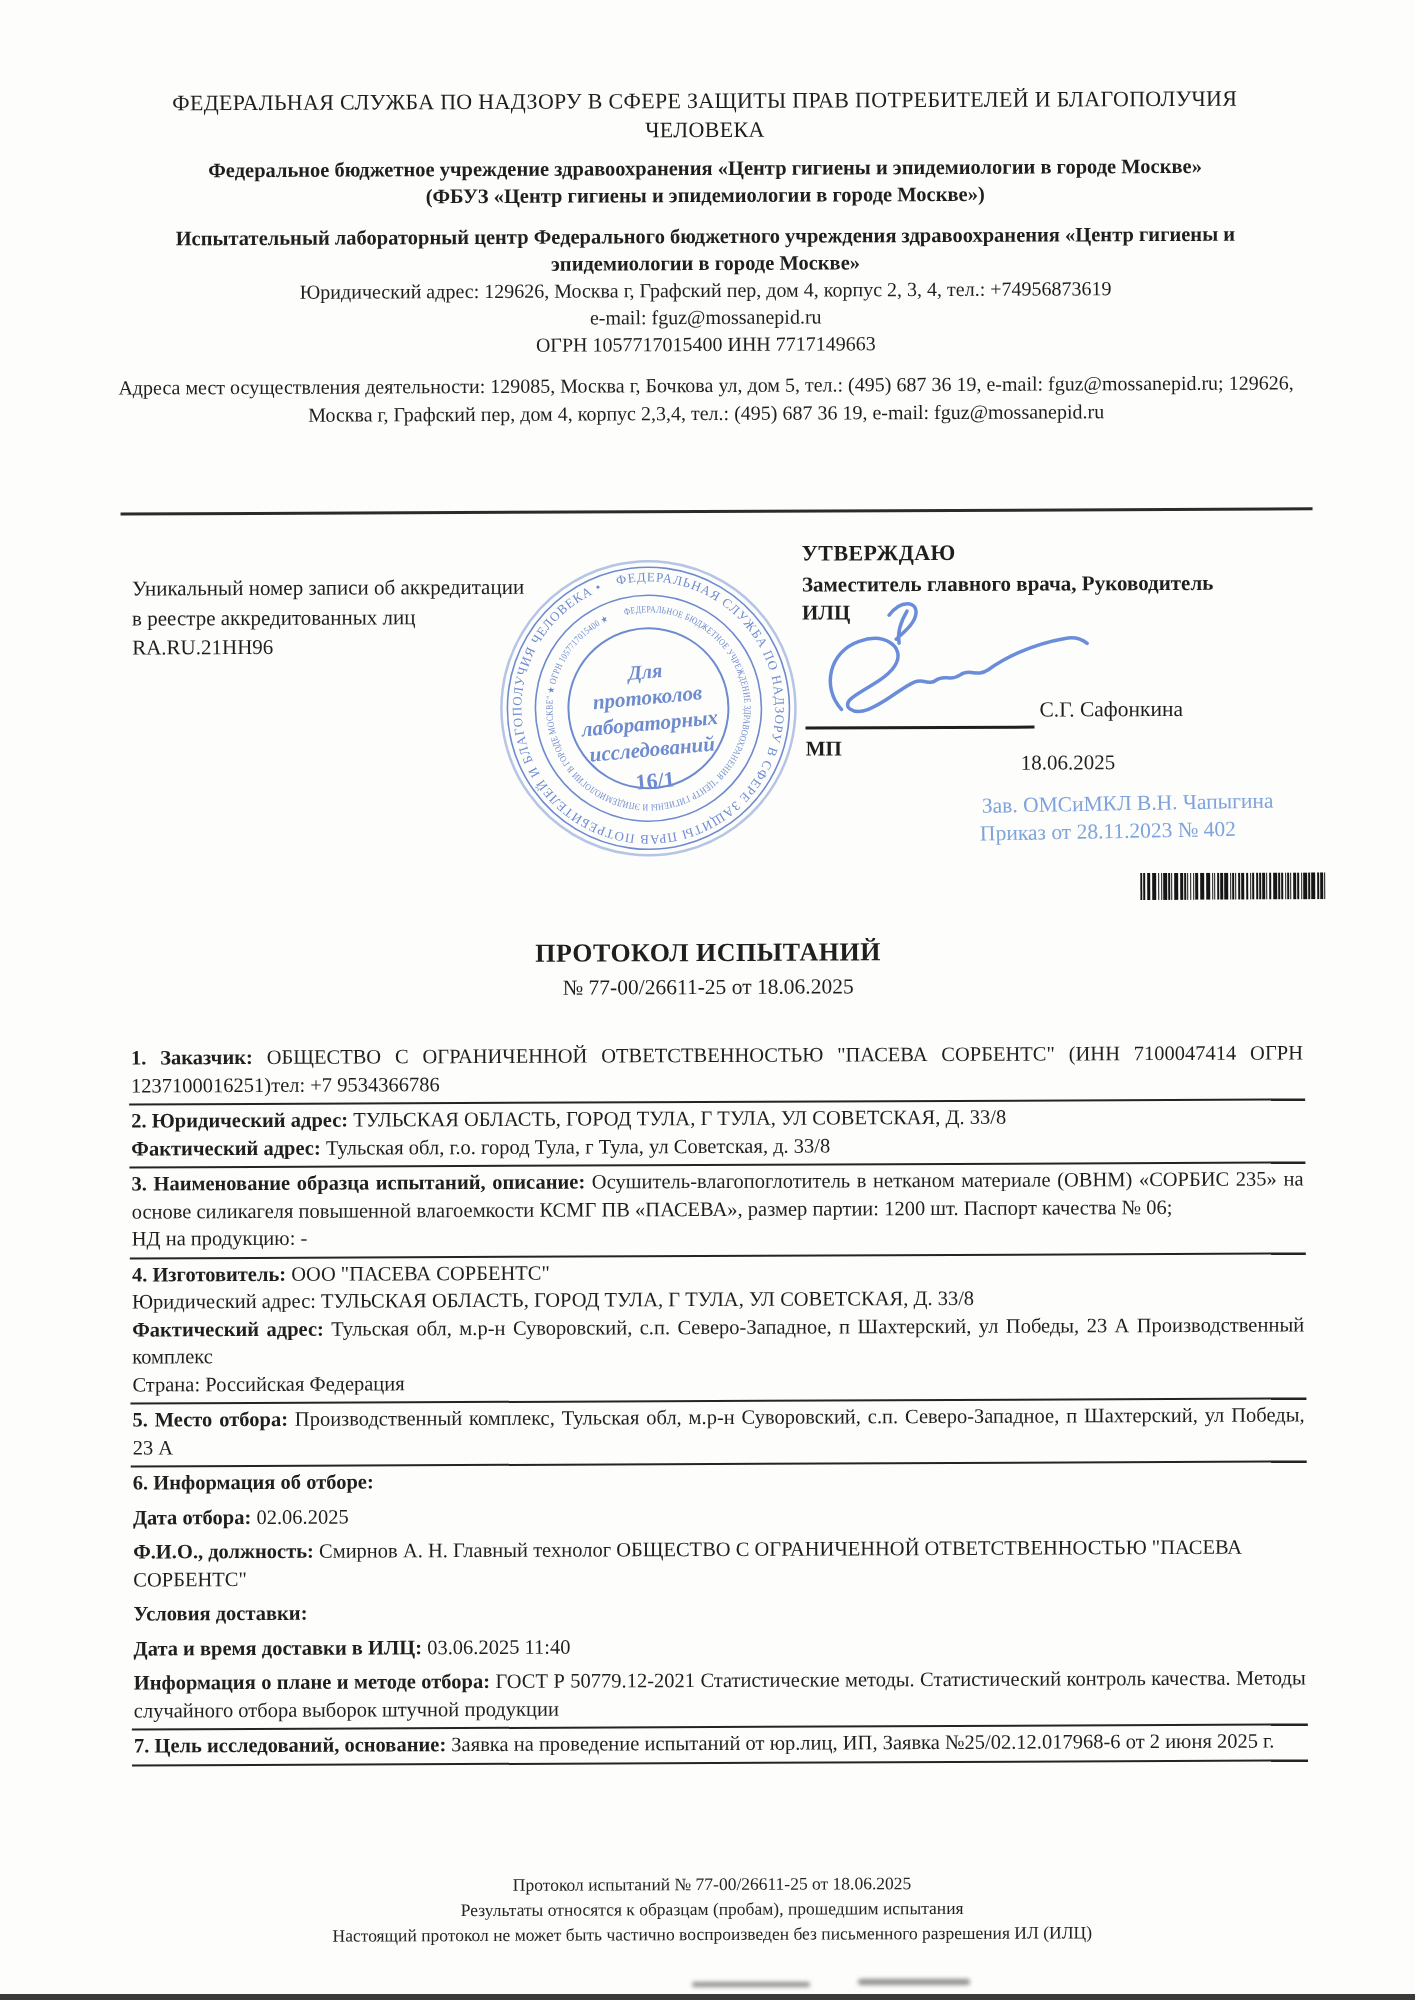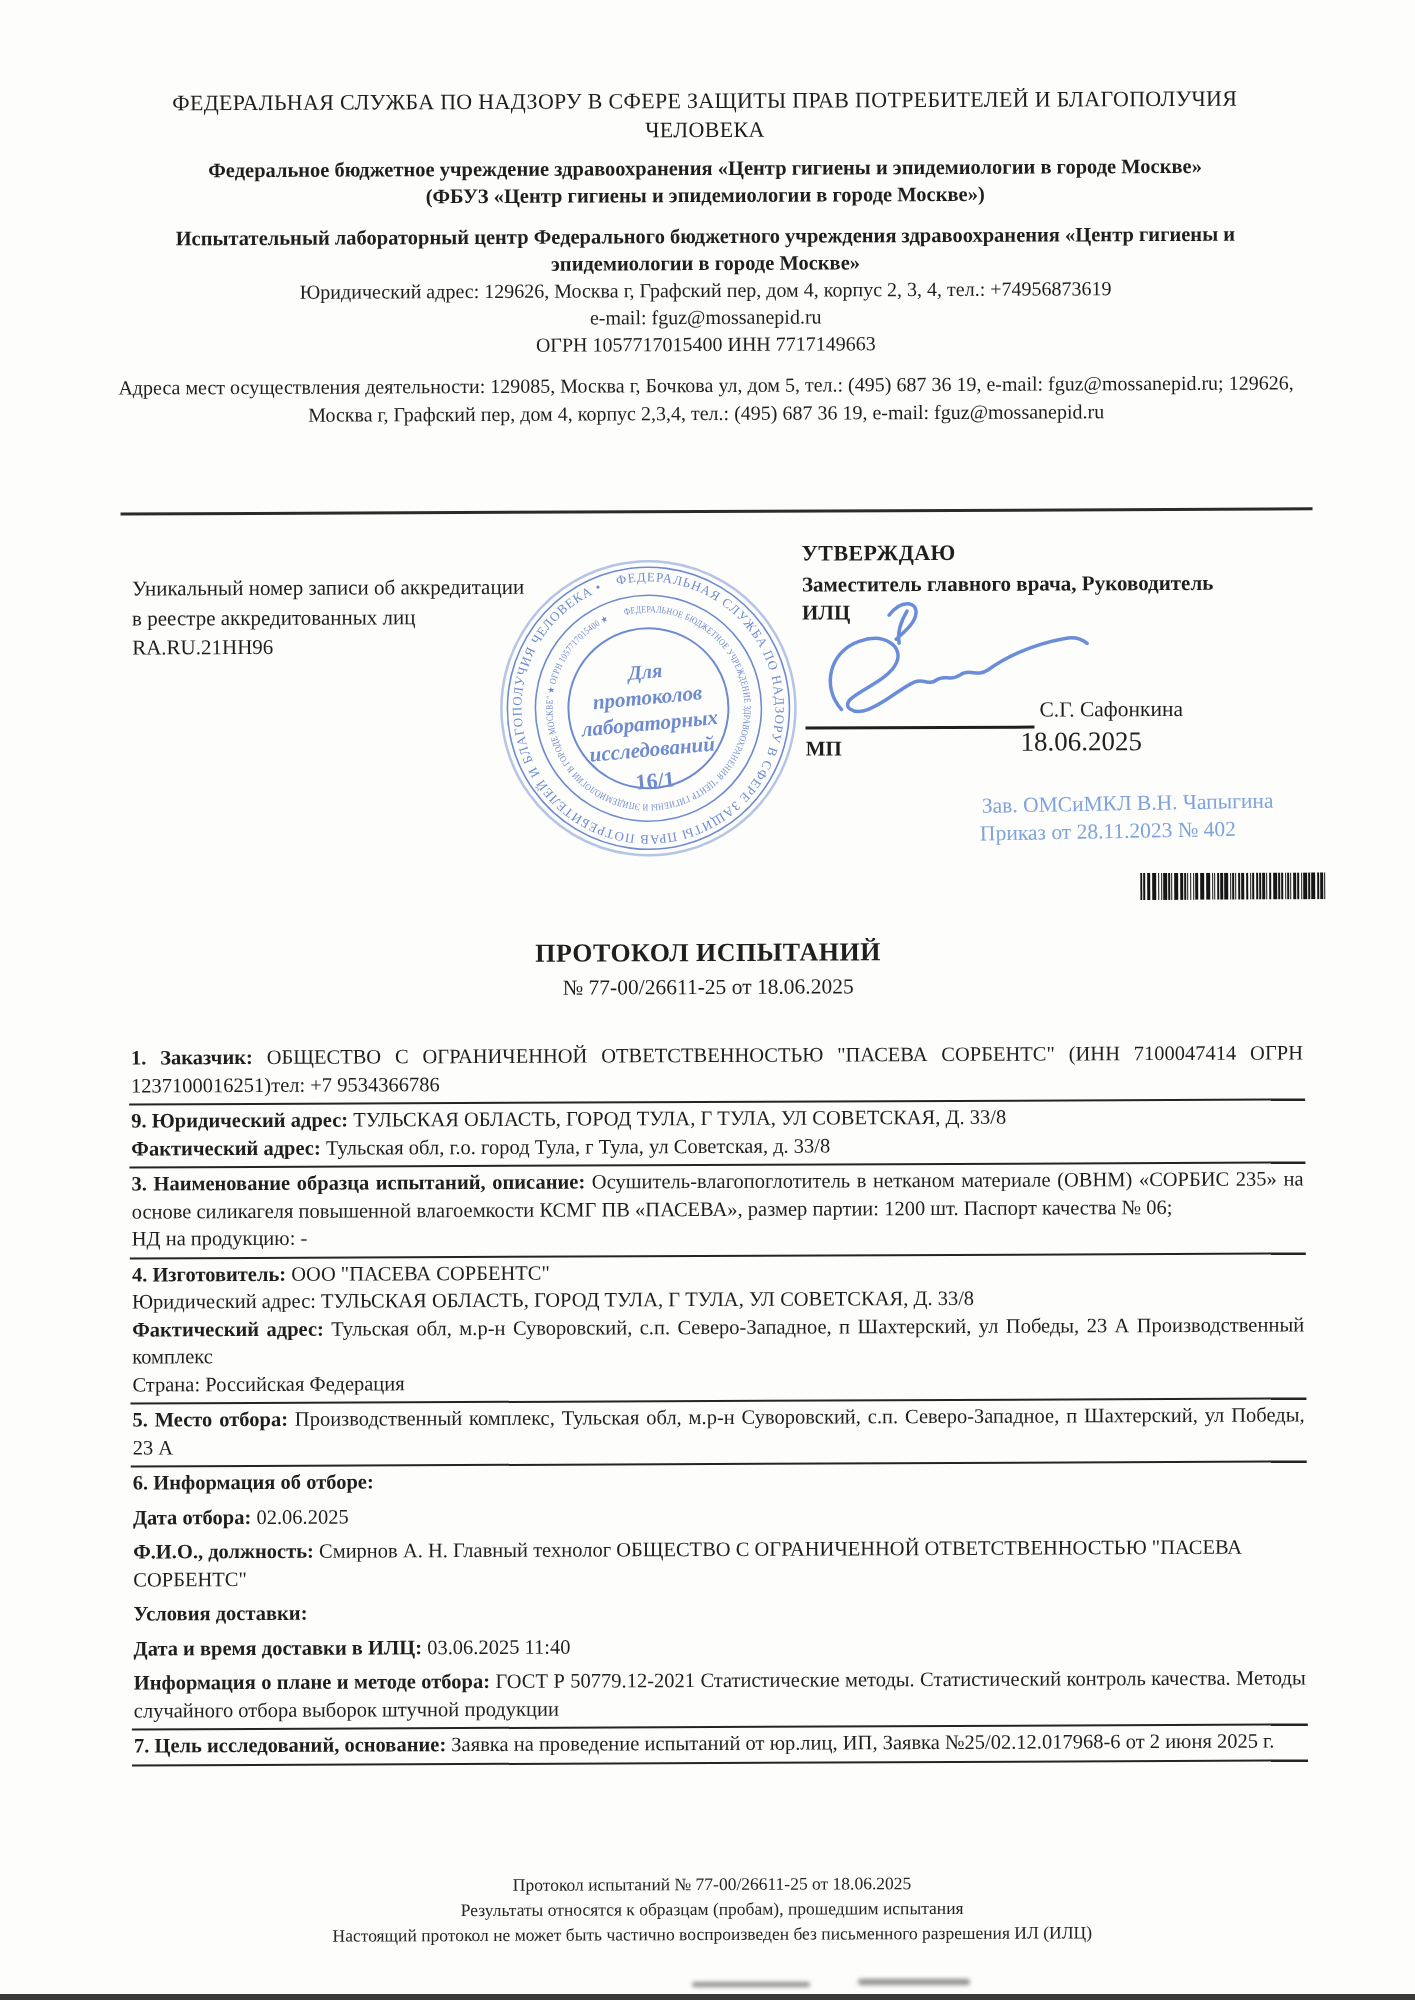--- a/index.html
+++ b/index.html
@@ -22,21 +22,21 @@
 
   
   .accred{position:absolute;left:133px;top:572px;width:500px;font-size:21px;line-height:29.5px;}
   .stamp{position:absolute;left:497px;top:556px;width:304px;height:304px;opacity:.88;}
   .approve-block{position:absolute;left:803px;top:540px;width:460px;font-weight:bold;font-size:21px;line-height:28px;}
   .approve-word{font-size:22px;letter-spacing:.4px;margin-bottom:3px;}
   .sig-svg{position:absolute;left:812px;top:590px;width:305px;height:148px;}
   .sig-line{position:absolute;left:806px;top:727px;width:229px;height:3px;background:#1f1f1f;}
   .signer{position:absolute;left:1040px;top:699px;font-weight:normal;font-size:21.5px;}
   .mp{position:absolute;left:806px;top:737px;font-size:21px;font-weight:bold;}
-  .sig-date{position:absolute;left:1021px;top:728px;font-size:27px;}
+  .sig-date{position:absolute;left:1021px;top:752px;font-size:21px;}
   .blue-note{position:absolute;color:#7fa3dc;font-size:21.5px;transform:rotate(-0.8deg);white-space:nowrap;}
   .note1{left:982px;top:793px;}
   .note2{left:980px;top:821px;}
 
   .barcode{position:absolute;left:1140px;top:875px;width:190px;height:27px;}
 
   
   .title{position:absolute;left:0;top:938px;width:1415px;text-align:center;}
   .title-name{font-size:26px;font-weight:bold;letter-spacing:.5px;}
   .title-num{font-size:21.5px;margin-top:7px;}
@@ -191,21 +191,21 @@
       <div class="title-num">№ 77-00/26611-25 от 18.06.2025</div>
     </div>
 
     <div class="sections">
 
       <div class="sec">
         <p class="just"><b>1. Заказчик:</b> <span>ОБЩЕСТВО С ОГРАНИЧЕННОЙ ОТВЕТСТВЕННОСТЬЮ "ПАСЕВА СОРБЕНТС" (ИНН 7100047414 ОГРН 1237100016251)тел: +7 9534366786</span></p>
       </div>
 
       <div class="sec">
-        <p><b>9. Юридический адрес:</b> <span>ТУЛЬСКАЯ ОБЛАСТЬ, ГОРОД ТУЛА, Г ТУЛА, УЛ СОВЕТСКАЯ, Д. 33/8</span></p>
+        <p><b>2. Юридический адрес:</b> <span>ТУЛЬСКАЯ ОБЛАСТЬ, ГОРОД ТУЛА, Г ТУЛА, УЛ СОВЕТСКАЯ, Д. 33/8</span></p>
         <p><b>Фактический адрес:</b> <span>Тульская обл, г.о. город Тула, г Тула, ул Советская, д. 33/8</span></p>
       </div>
 
       <div class="sec">
         <p class="just"><b>3. Наименование образца испытаний, описание:</b> <span>Осушитель-влагопоглотитель в нетканом материале (ОВНМ) «СОРБИС 235» на основе силикагеля повышенной влагоемкости  КСМГ ПВ «ПАСЕВА», размер партии: 1200 шт. Паспорт качества № 06;</span></p>
         <p>НД на продукцию: -</p>
       </div>
 
       <div class="sec">
         <p><b>4. Изготовитель:</b> <span>ООО "ПАСЕВА СОРБЕНТС"</span></p>

